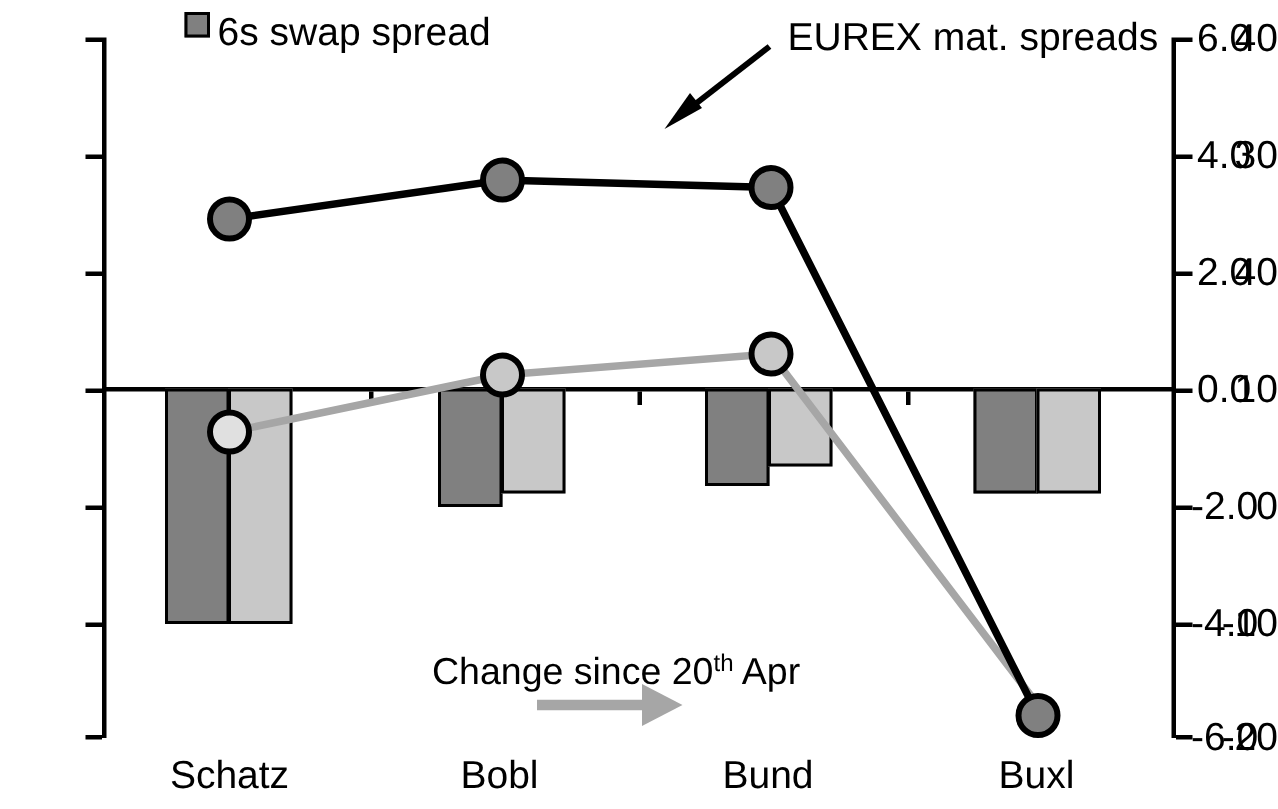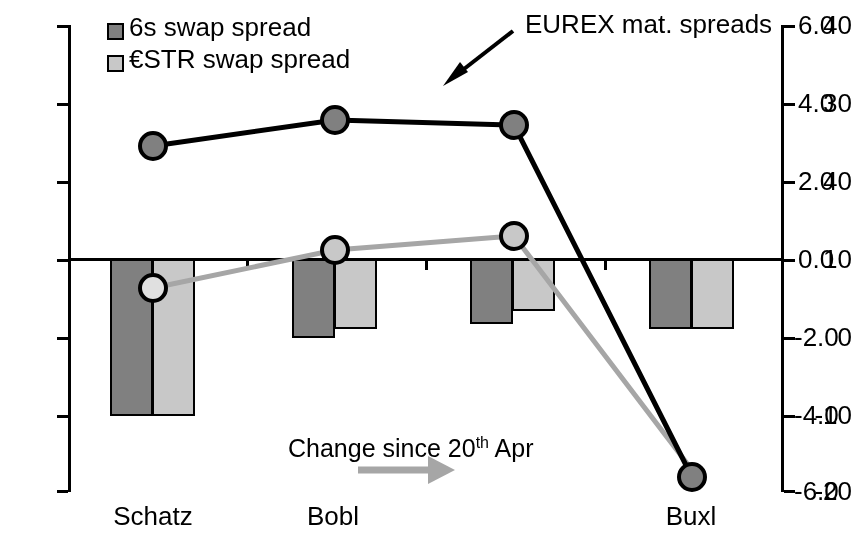--- a/index.html
+++ b/index.html
@@ -25,45 +25,41 @@
   
   .bar{position:absolute;border:2px solid #000;box-sizing:border-box;}
   .bar.d{background:#808080;}
   .bar.l{background:#c8c8c8;}
 
   
   svg.overlay{position:absolute;left:0;top:0;width:852px;height:539px;overflow:visible;}
 
   
   .legend{position:absolute;left:107px;top:8px;}
-  .lg-row{display:flex;align-items:flex-end;height:32px;}
+  .lg-row{display:flex;align-items:flex-start;height:32px;margin-left:16px;}
   .swatch{width:17px;height:17px;border:2px solid #000;box-sizing:border-box;margin-right:5px;}
   .swatch.d{background:#808080;}
   .swatch.l{background:#c8c8c8;}
   .lg-txt{font-size:26px;line-height:26px;}
 
   
   .anno{position:absolute;font-size:26px;line-height:30px;white-space:nowrap;}
   .anno-eurex{left:525px;top:9px;}
   .anno-change{left:288px;top:428px;font-size:25px;}
   .anno-change sup{font-size:16px;vertical-align:super;}
 </style>
 </head>
 <body>
 
 <div id="root">
 
   <div class="legend">
     <div class="lg-row">
       <span class="swatch d"></span>
       <span class="lg-txt">6s swap spread</span>
-    </div>
-    <div class="lg-row">
-      <span class="swatch l"></span>
-      <span class="lg-txt">€STR swap spread</span>
     </div>
   </div>
 
   <div class="axis-left"></div>
   <div class="axis-right"></div>
   <div class="zero-line"></div>
 
   <div class="tick tick-l" style="top:25px"></div>
   <div class="tick tick-l" style="top:103px"></div>
   <div class="tick tick-l" style="top:181px"></div>
@@ -139,15 +135,16 @@
   </svg>
 
   <div class="anno anno-eurex">
     <div>EUREX mat. spreads</div>
   </div>
 
   <div class="anno anno-change"><span>Change since 20</span><sup>th</sup><span> Apr</span></div>
 
   <div class="lab lab-x" style="left:73px">Schatz</div>
   <div class="lab lab-x" style="left:253px">Bobl</div>
+  <div class="lab lab-x" style="left:432px">Bund</div>
   <div class="lab lab-x" style="left:611px">Buxl</div>
 
 </div>
 
 </body></html>

